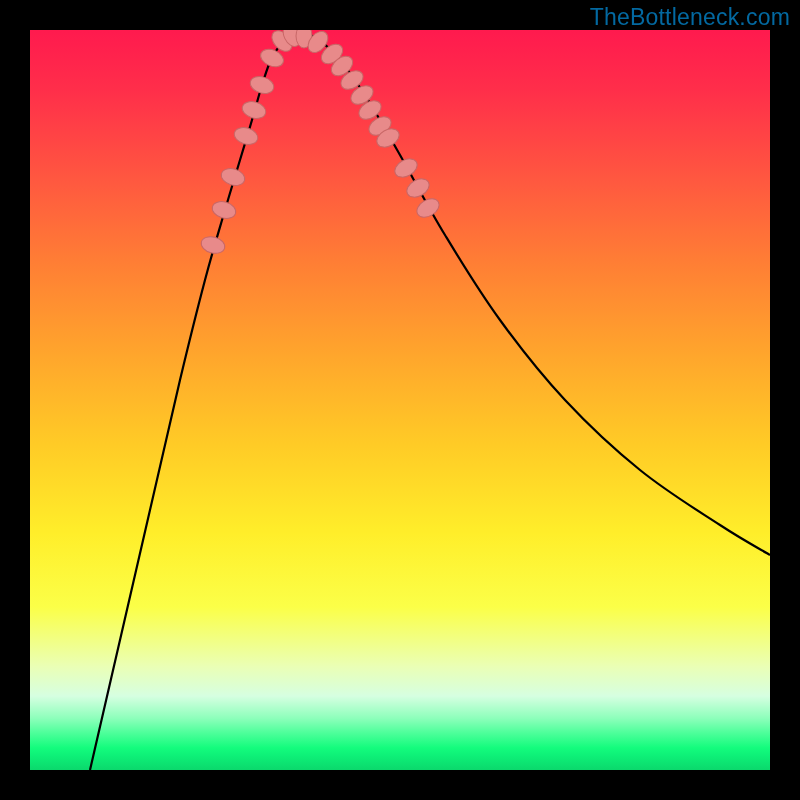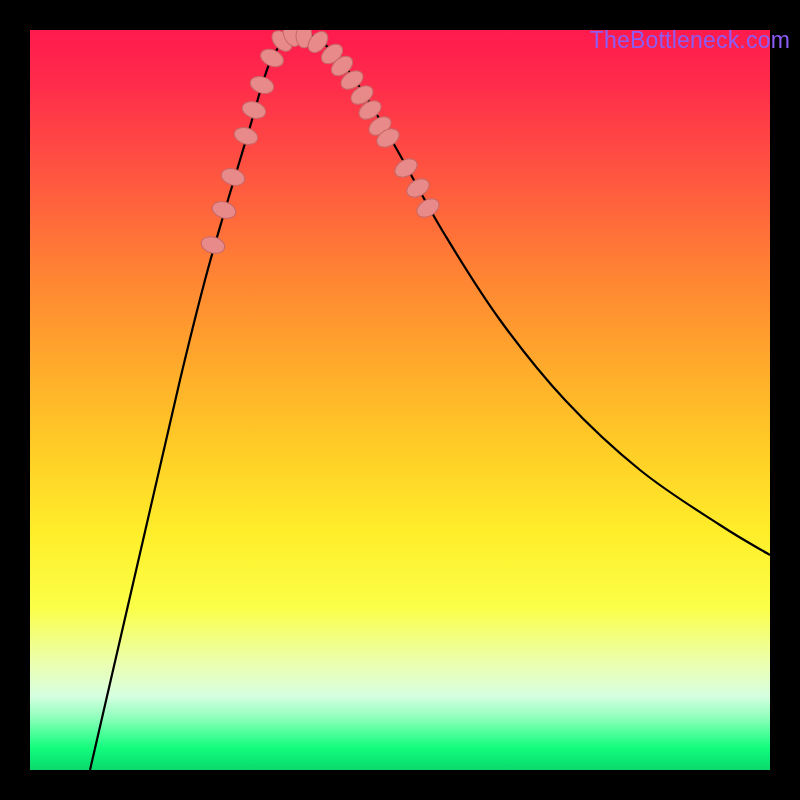--- a/index.html
+++ b/index.html
@@ -38,27 +38,26 @@
       #4dff9a 95%,
       #14fc7d 97%,
       #0ef178 98%,
       #0bd86c 100%
     );
   }
   .watermark {
     position: absolute;
     top: 4px;
     right: 10px;
-    color: #8b5cf6;
+    color: #0369a1;
     font-size: 23px;
     font-weight: 500;
     letter-spacing: 0.2px;
     z-index: 20;
     user-select: none;
-    margin-top: 23px;
   }
   svg.curve {
     position: absolute;
     inset: 0;
     width: 100%;
     height: 100%;
     z-index: 5;
   }
 </style>
 </head>

